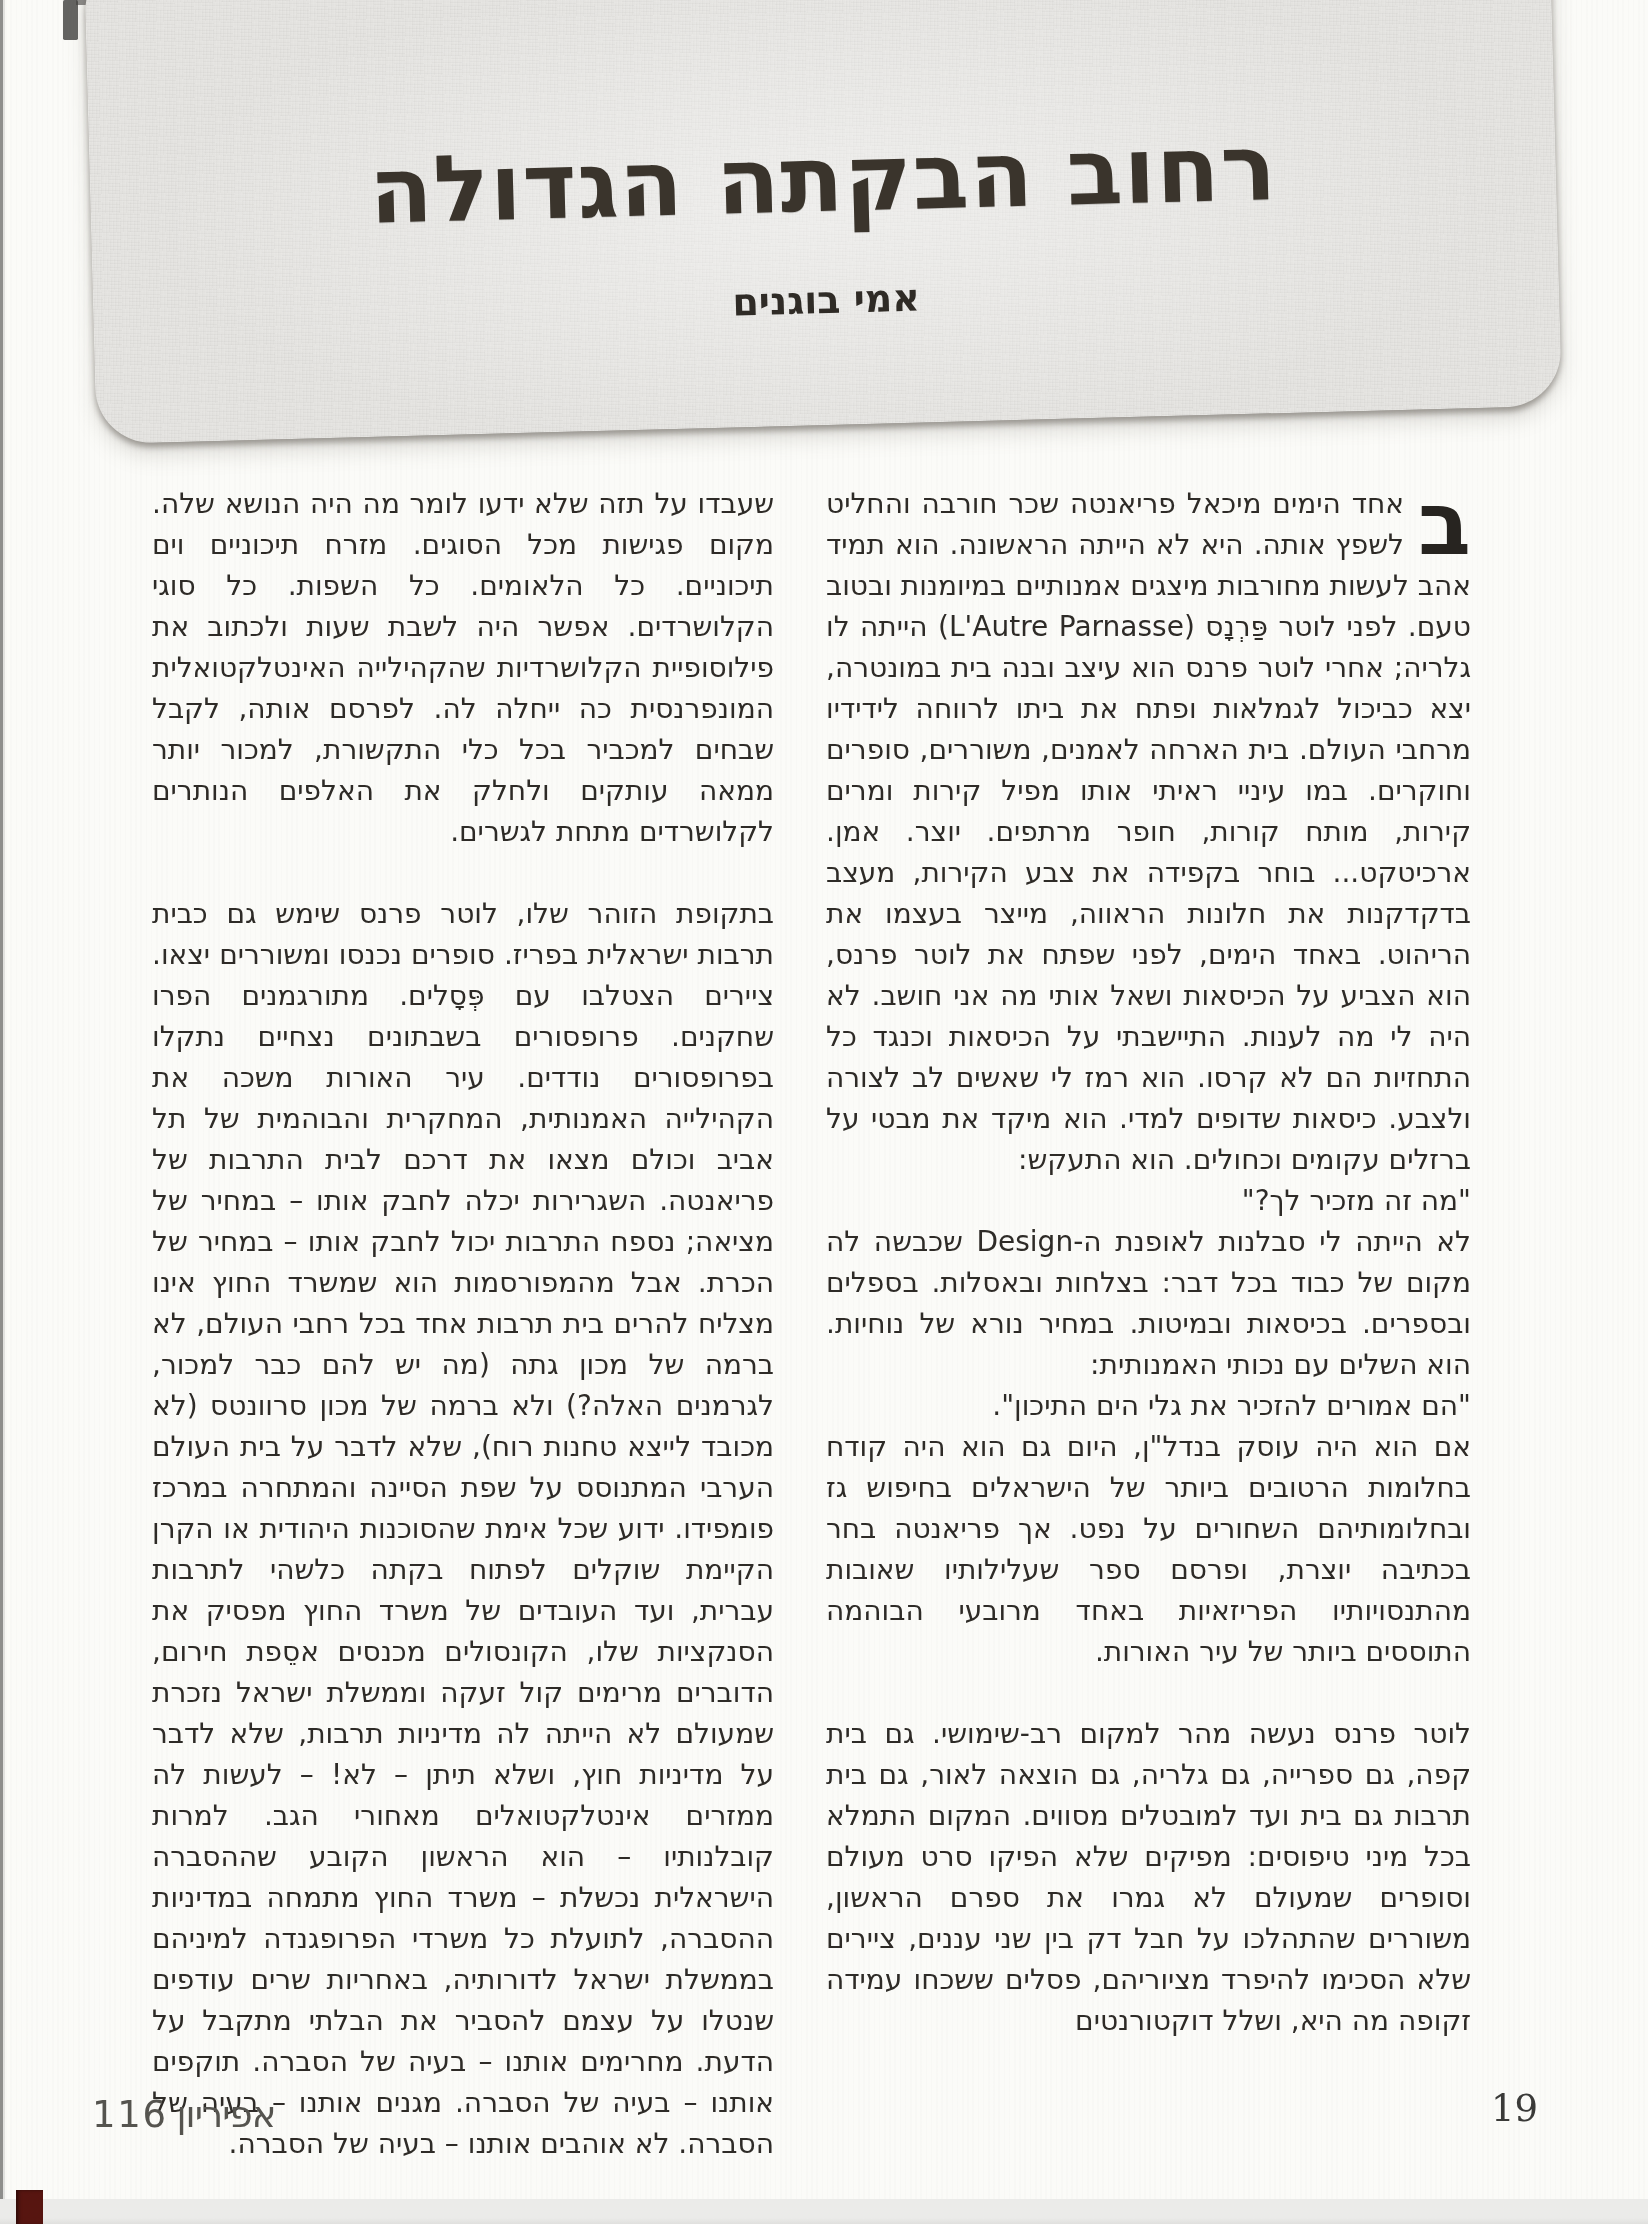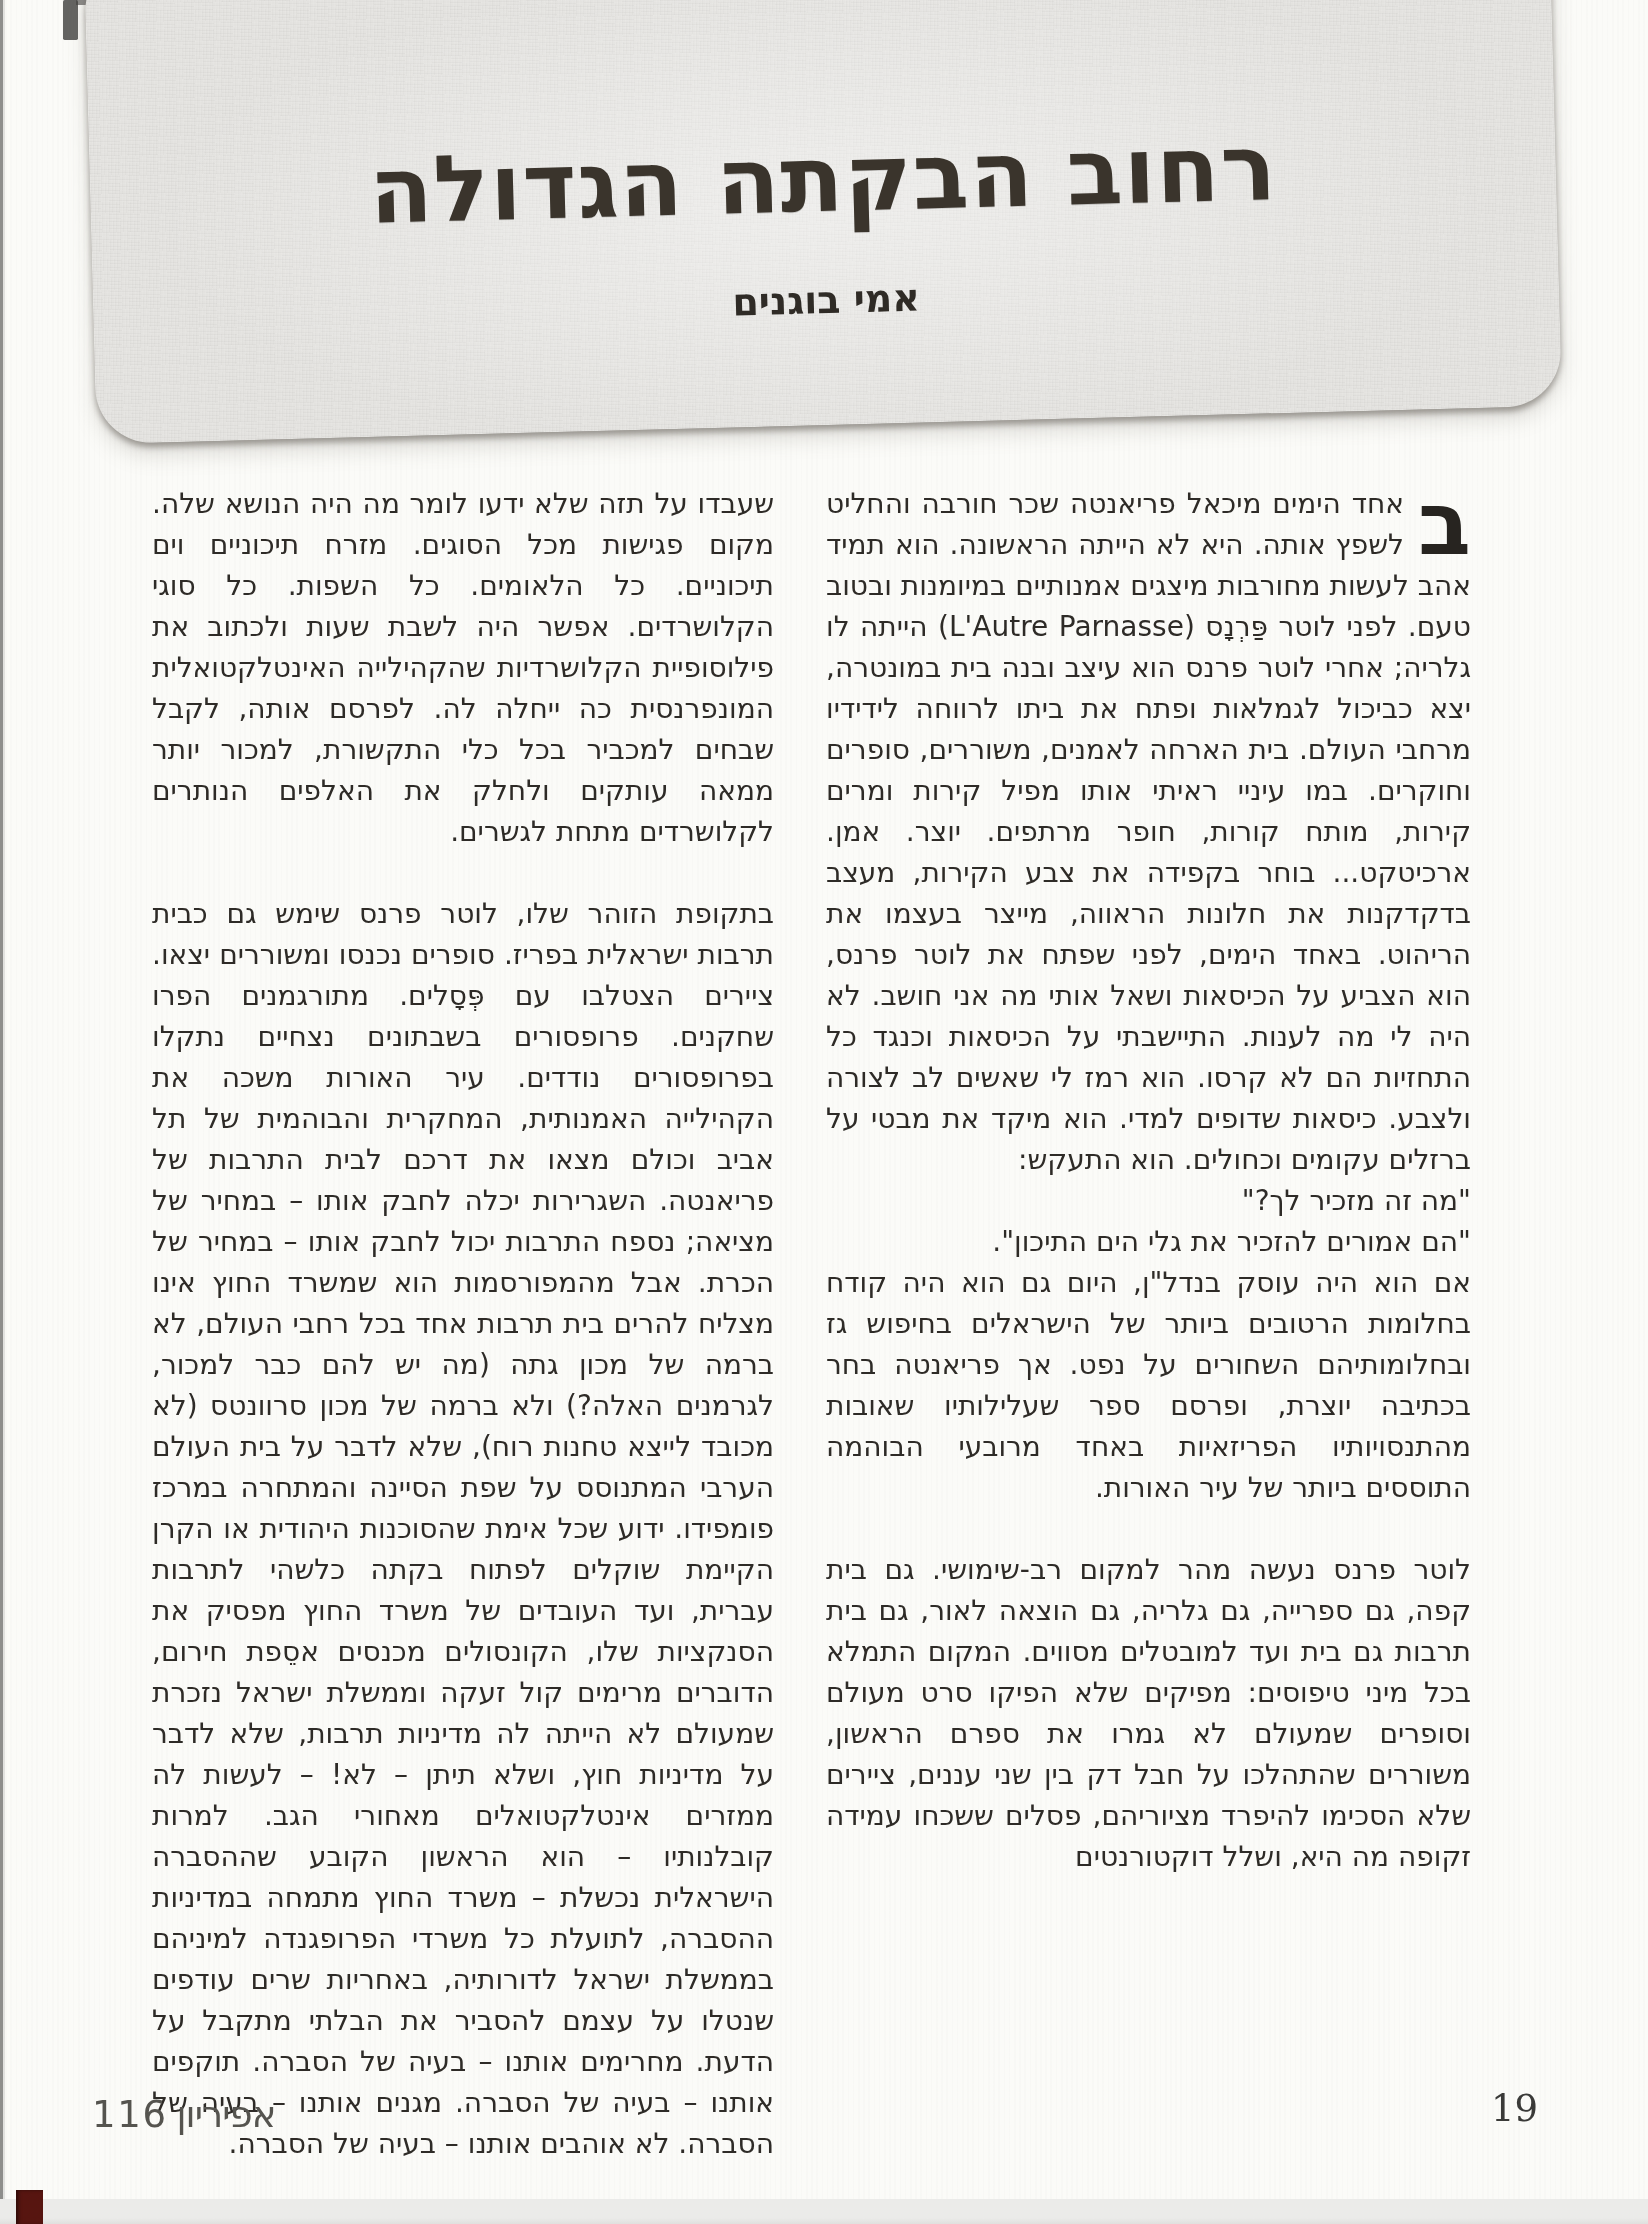--- a/index.html
+++ b/index.html
@@ -74,20 +74,21 @@
   <div class="top-mark"></div>
 
   <div class="header-box">
     <h1 class="title">רחוב הבקתה הגדולה</h1>
     <div class="byline">אמי בוגנים</div>
   </div>
 
   <div class="col col-right">
       <p class="para"><span class="dropcap">ב</span>אחד הימים מיכאל פריאנטה שכר חורבה והחליט לשפץ אותה. היא לא הייתה הראשונה. הוא תמיד אהב לעשות מחורבות מיצגים אמנותיים במיומנות ובטוב טעם. לפני לוטר פַּרְנָס (L'Autre Parnasse) הייתה לו גלריה; אחרי לוטר פרנס הוא עיצב ובנה בית במונטרה, יצא כביכול לגמלאות ופתח את ביתו לרווחה לידידיו מרחבי העולם. בית הארחה לאמנים, משוררים, סופרים וחוקרים. במו עיניי ראיתי אותו מפיל קירות ומרים קירות, מותח קורות, חופר מרתפים. יוצר. אמן. ארכיטקט... בוחר בקפידה את צבע הקירות, מעצב בדקדקנות את חלונות הראווה, מייצר בעצמו את הריהוט. באחד הימים, לפני שפתח את לוטר פרנס, הוא הצביע על הכיסאות ושאל אותי מה אני חושב. לא היה לי מה לענות. התיישבתי על הכיסאות וכנגד כל התחזיות הם לא קרסו. הוא רמז לי שאשים לב לצורה ולצבע. כיסאות שדופים למדי. הוא מיקד את מבטי על ברזלים עקומים וכחולים. הוא התעקש:</p>
       <p class="para quote">"מה זה מזכיר לך?"</p>
+      <p class="para">לא הייתה לי סבלנות לאופנת ה-Design שכבשה לה מקום של כבוד בכל דבר: בצלחות ובאסלות. בספלים ובספרים. בכיסאות ובמיטות. במחיר נורא של נוחיות. הוא השלים עם נכותי האמנותית:</p>
       <p class="para quote">"הם אמורים להזכיר את גלי הים התיכון".</p>
       <p class="para">אם הוא היה עוסק בנדל"ן, היום גם הוא היה קודח בחלומות הרטובים ביותר של הישראלים בחיפוש גז ובחלומותיהם השחורים על נפט. אך פריאנטה בחר בכתיבה יוצרת, ופרסם ספר שעלילותיו שאובות מהתנסויותיו הפריזאיות באחד מרובעי הבוהמה התוססים ביותר של עיר האורות.</p>
       <p class="para gap">לוטר פרנס נעשה מהר למקום רב-שימושי. גם בית קפה, גם ספרייה, גם גלריה, גם הוצאה לאור, גם בית תרבות גם בית ועד למובטלים מסווים. המקום התמלא בכל מיני טיפוסים: מפיקים שלא הפיקו סרט מעולם וסופרים שמעולם לא גמרו את ספרם הראשון, משוררים שהתהלכו על חבל דק בין שני עננים, ציירים שלא הסכימו להיפרד מציוריהם, פסלים ששכחו עמידה זקופה מה היא, ושלל דוקטורנטים</p>
     </div>
   <div class="col col-left">
       <p class="para">שעבדו על תזה שלא ידעו לומר מה היה הנושא שלה. מקום פגישות מכל הסוגים. מזרח תיכוניים וים תיכוניים. כל הלאומים. כל השפות. כל סוגי הקלושרדים. אפשר היה לשבת שעות ולכתוב את פילוסופיית הקלושרדיות שהקהילייה האינטלקטואלית המונפרנסית כה ייחלה לה. לפרסם אותה, לקבל שבחים למכביר בכל כלי התקשורת, למכור יותר ממאה עותקים ולחלק את האלפים הנותרים לקלושרדים מתחת לגשרים.</p>
       <p class="para gap">בתקופת הזוהר שלו, לוטר פרנס שימש גם כבית תרבות ישראלית בפריז. סופרים נכנסו ומשוררים יצאו. ציירים הצטלבו עם פְּסָלים. מתורגמנים הפרו שחקנים. פרופסורים בשבתונים נצחיים נתקלו בפרופסורים נודדים. עיר האורות משכה את הקהילייה האמנותית, המחקרית והבוהמית של תל אביב וכולם מצאו את דרכם לבית התרבות של פריאנטה. השגרירות יכלה לחבק אותו – במחיר של מציאה; נספח התרבות יכול לחבק אותו – במחיר של הכרת. אבל מהמפורסמות הוא שמשרד החוץ אינו מצליח להרים בית תרבות אחד בכל רחבי העולם, לא ברמה של מכון גתה (מה יש להם כבר למכור, לגרמנים האלה?) ולא ברמה של מכון סרוונטס (לא מכובד לייצא טחנות רוח), שלא לדבר על בית העולם הערבי המתנוסס על שפת הסיינה והמתחרה במרכז פומפידו. ידוע שכל אימת שהסוכנות היהודית או הקרן הקיימת שוקלים לפתוח בקתה כלשהי לתרבות עברית, ועד העובדים של משרד החוץ מפסיק את הסנקציות שלו, הקונסולים מכנסים אסֵפת חירום, הדוברים מרימים קול זעקה וממשלת ישראל נזכרת שמעולם לא הייתה לה מדיניות תרבות, שלא לדבר על מדיניות חוץ, ושלא תיתן – לא! – לעשות לה ממזרים אינטלקטואלים מאחורי הגב. למרות קובלנותיו – הוא הראשון הקובע שההסברה הישראלית נכשלת – משרד החוץ מתמחה במדיניות ההסברה, לתועלת כל משרדי הפרופגנדה למיניהם בממשלת ישראל לדורותיה, באחריות שרים עודפים שנטלו על עצמם להסביר את הבלתי מתקבל על הדעת. מחרימים אותנו – בעיה של הסברה. תוקפים אותנו – בעיה של הסברה. מגנים אותנו – בעיה של הסברה. לא אוהבים אותנו – בעיה של הסברה.</p>
     </div>
 
   <div class="footer-journal">

